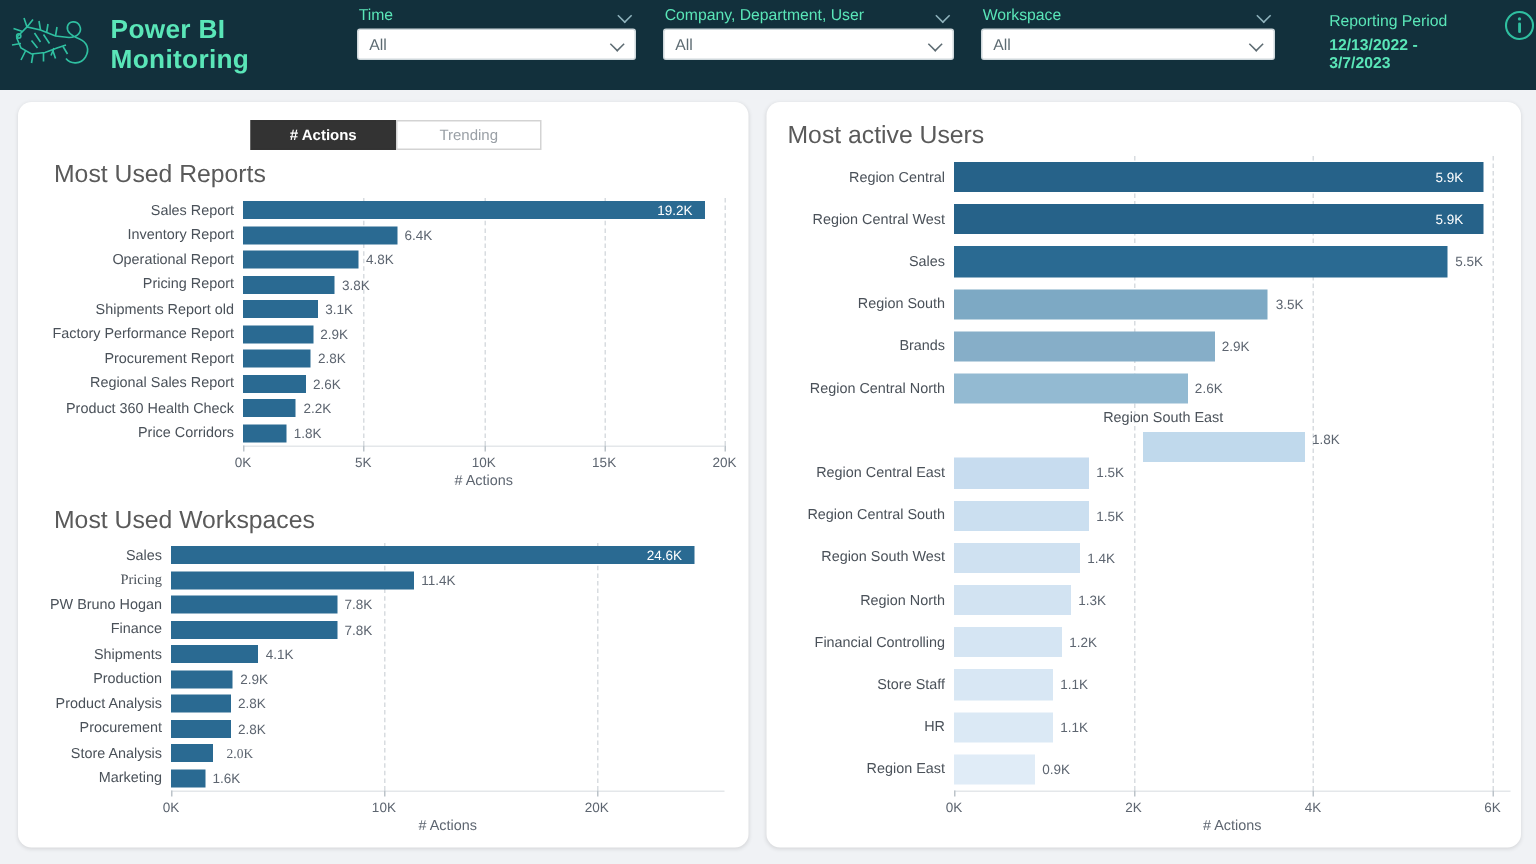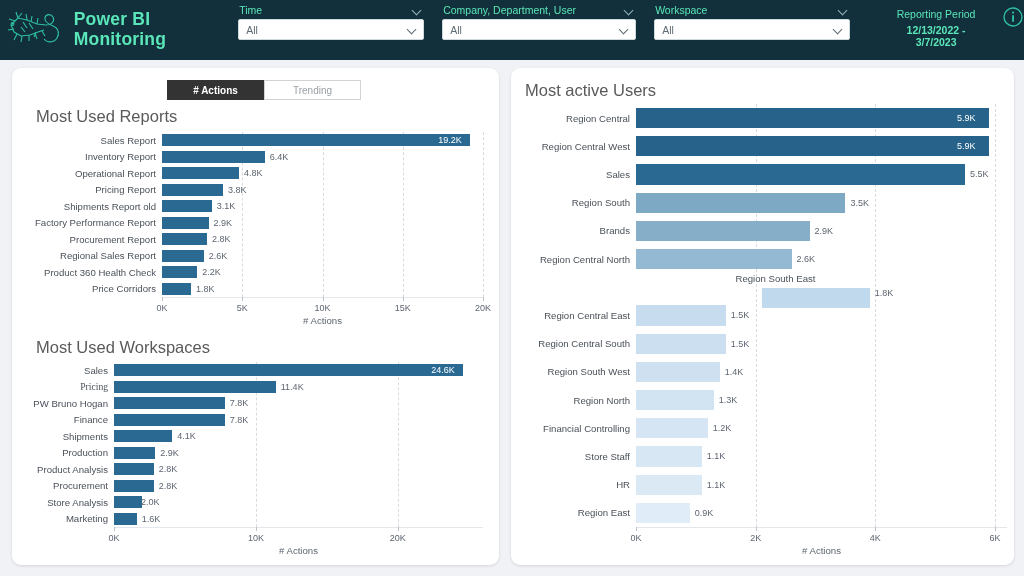--- a/index.html
+++ b/index.html
@@ -37,21 +37,21 @@
     width:6px; height:6px; border-right:1.3px solid #8fb3bd; border-bottom:1.3px solid #8fb3bd;
     transform: rotate(45deg);
   }
   .filter-box {
     background: #fff; border: 1px solid #cfd8dc; border-radius: 2px;
     height: 21px; display: flex; align-items: center; justify-content: space-between;
     padding: 0 6px 0 7px; font-size: 10.5px; color: #5d6b72;
   }
   .filter-box .chev::after { border-color:#5d6b72; }
   .f-time { width: 186px; } .f-comp { width: 194px; } .f-ws { width: 196px; }
-  .report-period { margin-left: 18px; text-align: center; padding-top: 4px; }
+  .report-period { margin-left: 18px; text-align: left; padding-top: 4px; }
   .rp-label { color: #5ae6b8; font-size: 10.5px; margin-bottom: 4px; }
   .rp-value { color: #5ae6b8; font-size: 10.5px; font-weight: bold; }
   .info-icon { margin-left: 16px; margin-top: 2px; }
 
   
   .body { display: flex; padding: 8px 10px 8px 12px; gap: 12px; }
   .panel { background: #fff; border-radius: 9px; box-shadow: 0 1px 3px rgba(0,0,0,.12); }
   .panel-left  { width: 487px; height: 497px; position: relative; }
   .panel-right { width: 503px; height: 497px; position: relative; }
 
@@ -324,21 +324,21 @@
           <div class="cat" style="width: 86px;">Procurement</div>
           <div class="track" style="height: 16.5px;">
             <div class="bar" style="position: absolute; left: 0px; top: 2.475px; width: 39.7385px; height: 11.55px; background: rgb(42, 106, 146);"></div>
             <div class="val" style="left: 44.7385px;">2.8K</div>
           </div>
         </div>
         <div class="row" style="position: absolute; left: 0px; top: 132px; width: 455px; height: 16.5px;">
           <div class="cat" style="width: 86px;">Store Analysis</div>
           <div class="track" style="height: 16.5px;">
             <div class="bar" style="position: absolute; left: 0px; top: 2.475px; width: 28.3846px; height: 11.55px; background: rgb(42, 106, 146);"></div>
-            <div class="val" style="left: 27px;">2.0K</div>
+            <div class="val" style="left: 37px; font-family: Liberation Serif, serif;">2.0K</div>
           </div>
         </div>
         <div class="row" style="position: absolute; left: 0px; top: 148.5px; width: 455px; height: 16.5px;">
           <div class="cat" style="width: 86px;">Marketing</div>
           <div class="track" style="height: 16.5px; padding-left: 48px;">
             <div class="bar" style="position: absolute; left: 0px; top: 2.475px; width: 22.7077px; height: 11.55px; background: rgb(42, 106, 146);"></div>
             <div class="val" style="left: 27.7077px;">1.6K</div>
           </div>
         </div>
         <div class="baseline" style="left: 86px; top: 165px; width: 369px;"></div>

